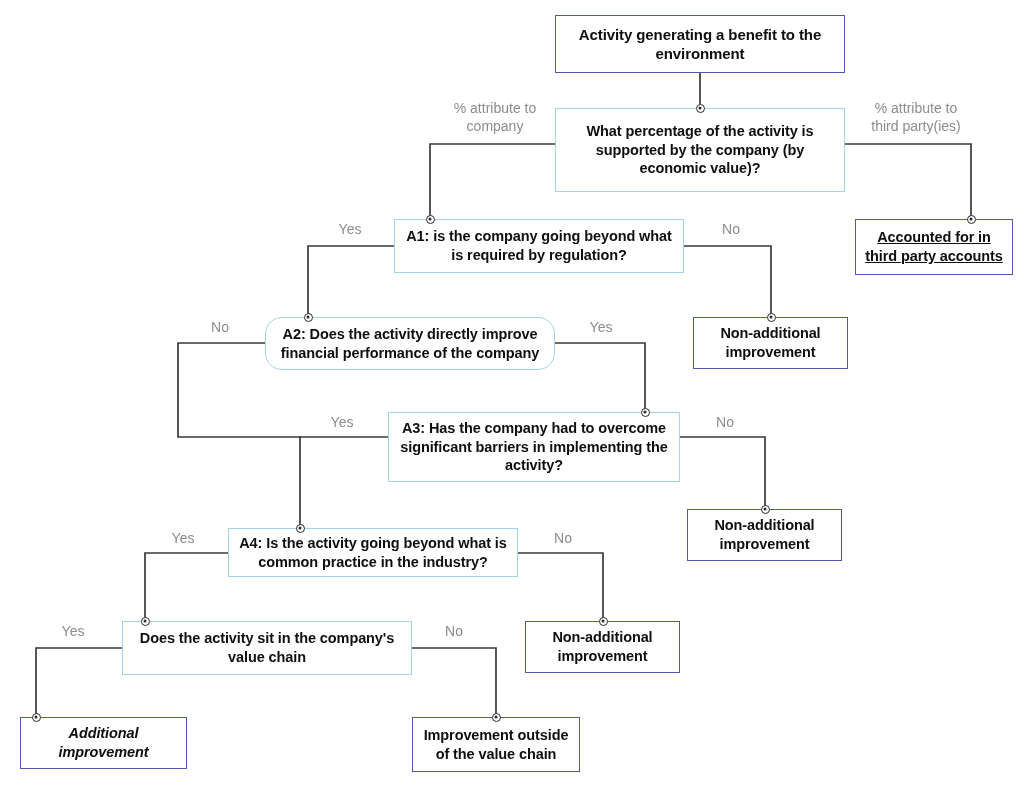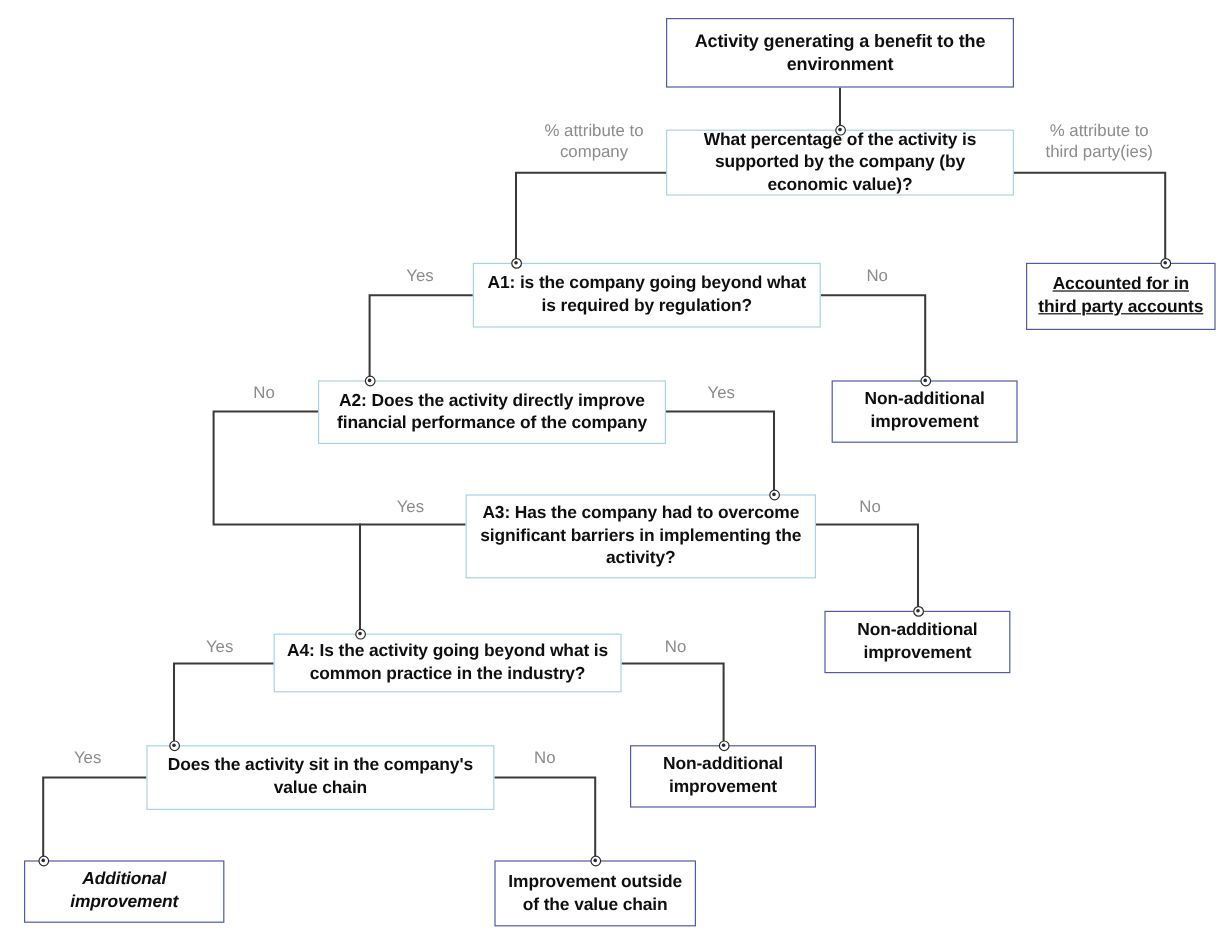--- a/index.html
+++ b/index.html
@@ -116,33 +116,33 @@
       <path d="M122,648 L36,648 L36,717"></path>
 
       <path d="M412,648 L496,648 L496,717"></path>
     </g>
   </svg>
 
   <div class="node root" style="left:555px; top:15px; width:290px; height:58px;">
     <span>Activity generating a benefit to the environment</span>
   </div>
 
-  <div class="node decision" style="left:555px; top:108px; width:290px; height:55px;">
+  <div class="node decision" style="left:555px; top:108px; width:290px; height:84px;">
     <span>What percentage of the activity is supported by the company (by economic value)?</span>
   </div>
 
   <div class="node decision" style="left:394px; top:219px; width:290px; height:54px;">
     <span>A1: is the company going beyond what is required by regulation?</span>
   </div>
 
   <div class="node terminal" style="left:855px; top:219px; width:158px; height:56px;text-decoration:underline;">
     <span>Accounted for in third party accounts</span>
   </div>
 
-  <div class="node decision" style="left:265px; top:317px; width:290px; height:53px;">
+  <div class="node decision" style="left:265px; top:317px; width:290px; height:53px;border-radius:17px;">
     <span>A2: Does the activity directly improve financial performance of the company</span>
   </div>
 
   <div class="node terminal" style="left:693px; top:317px; width:155px; height:52px;">
     <span>Non-additional improvement</span>
   </div>
 
   <div class="node decision" style="left:388px; top:412px; width:292px; height:70px;">
     <span>A3: Has the company had to overcome significant barriers in implementing the activity?</span>
   </div>

